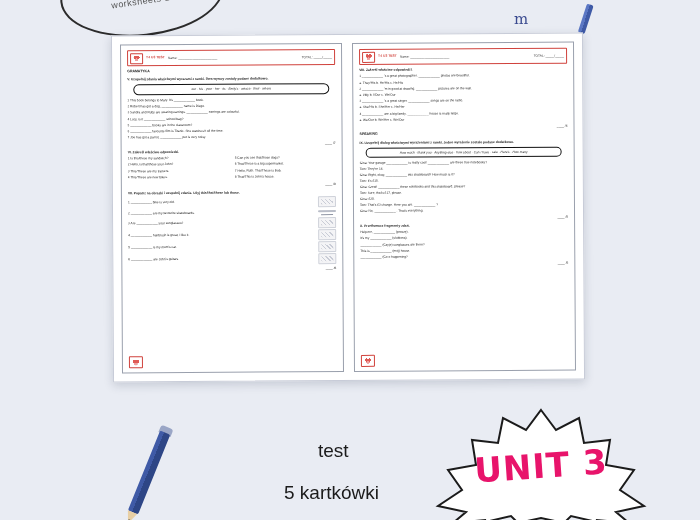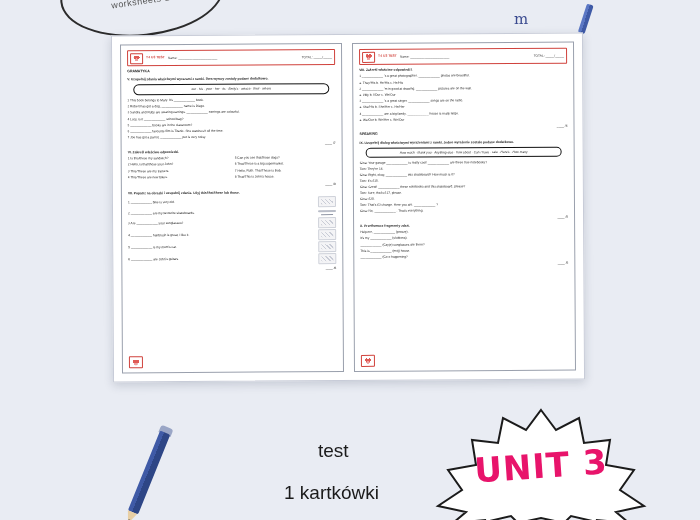--- a/index.html
+++ b/index.html
@@ -295,21 +295,21 @@
       <li>This is ____________ (mój) house.</li>
       <li>____________ (Co o happening?</li>
     </ol>
     <div class="score">____ /5</div>
 
     <div class="bottom-mark"></div>
   </div>
 </div>
 
 <div class="cap-test">test</div>
-<div class="cap-two">1 kartkówki</div>
+<div class="cap-two">5 kartkówki</div>
 
 <div class="burst">
   <svg viewBox="0 0 290 115" aria-hidden="true">
     <polygon points="145,2 160,22 183,10 188,35 214,32 210,57 238,62 224,82 248,98 220,104 233,115 200,112 205,115 175,108 168,115 145,110 122,115 115,108 85,115 90,112 57,115 70,104 42,98 66,82 52,62 80,57 76,32 102,35 107,10 130,22" fill="#ffffff" stroke="#1b1b1b" stroke-width="2"></polygon>
   </svg>
   <div class="unit">UNIT 3</div>
 </div>
 
 <div class="pencil">
   <div class="cap"></div>

